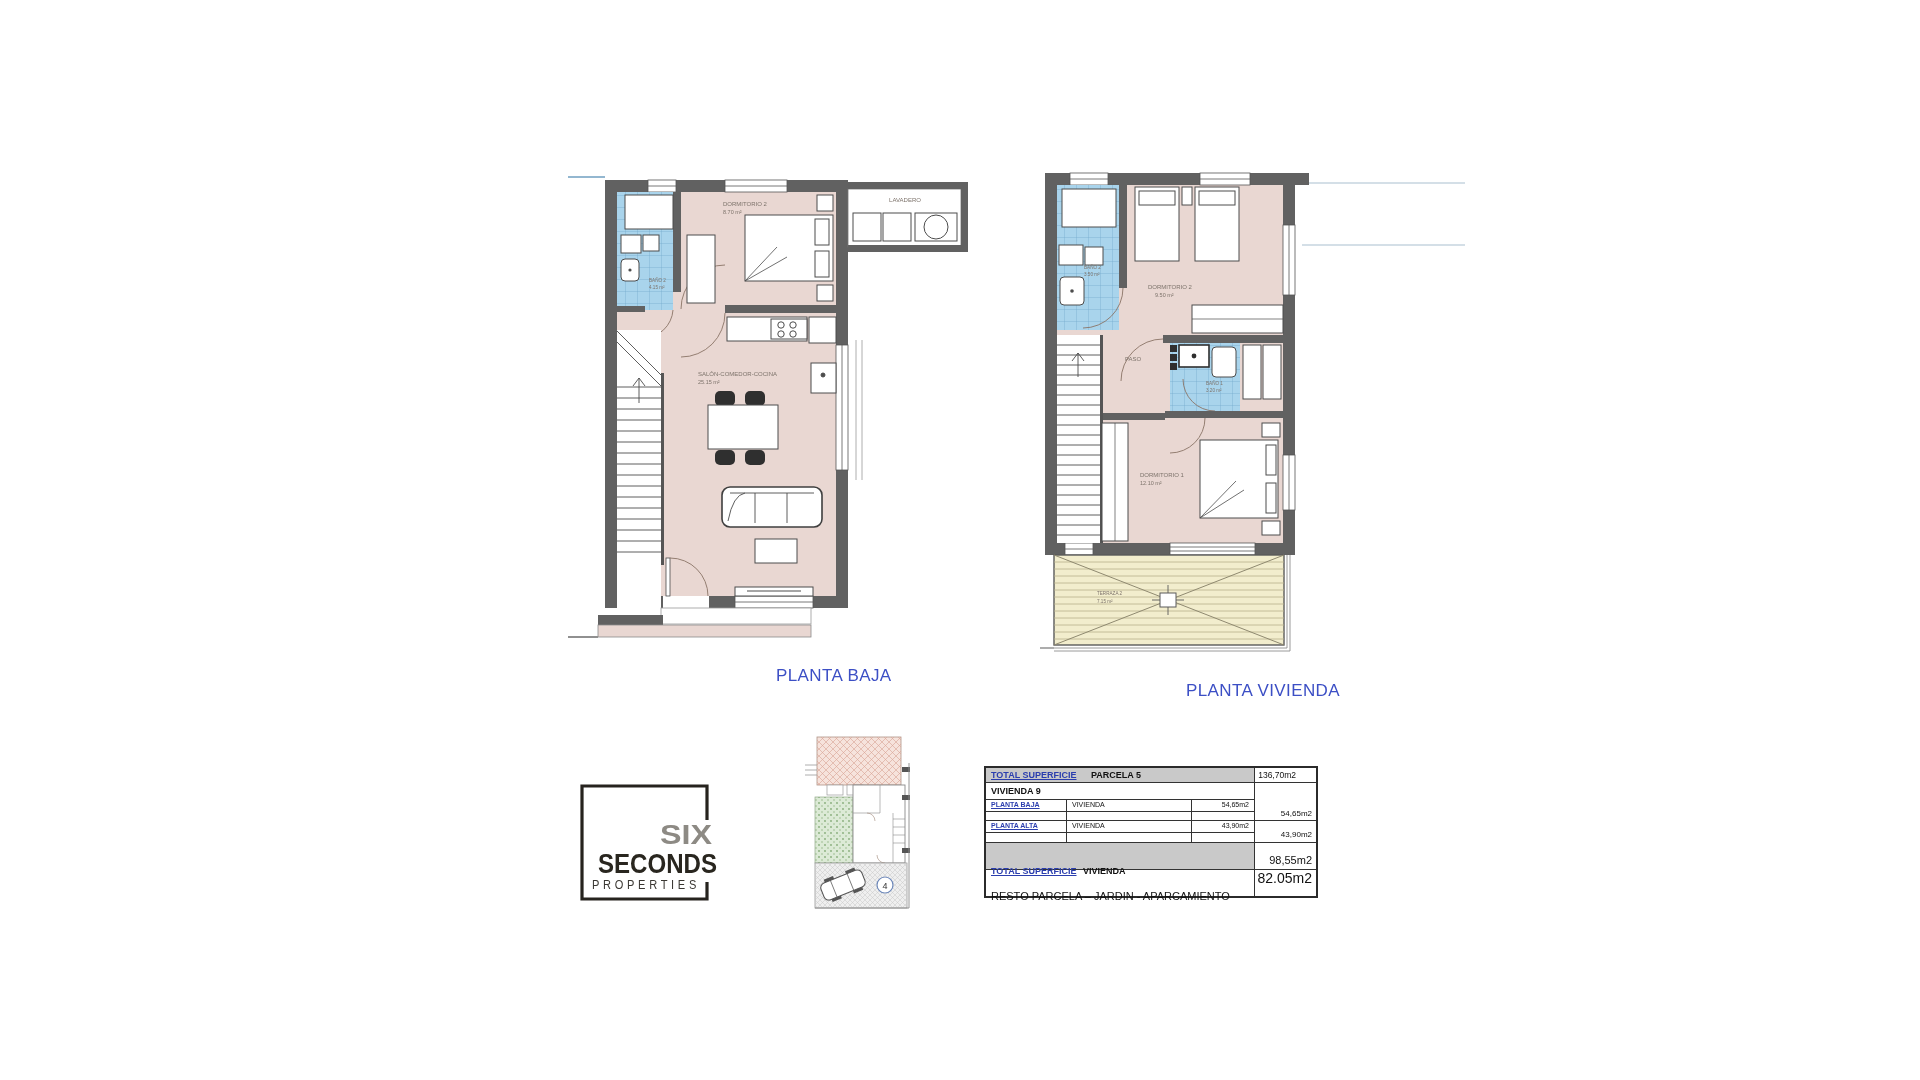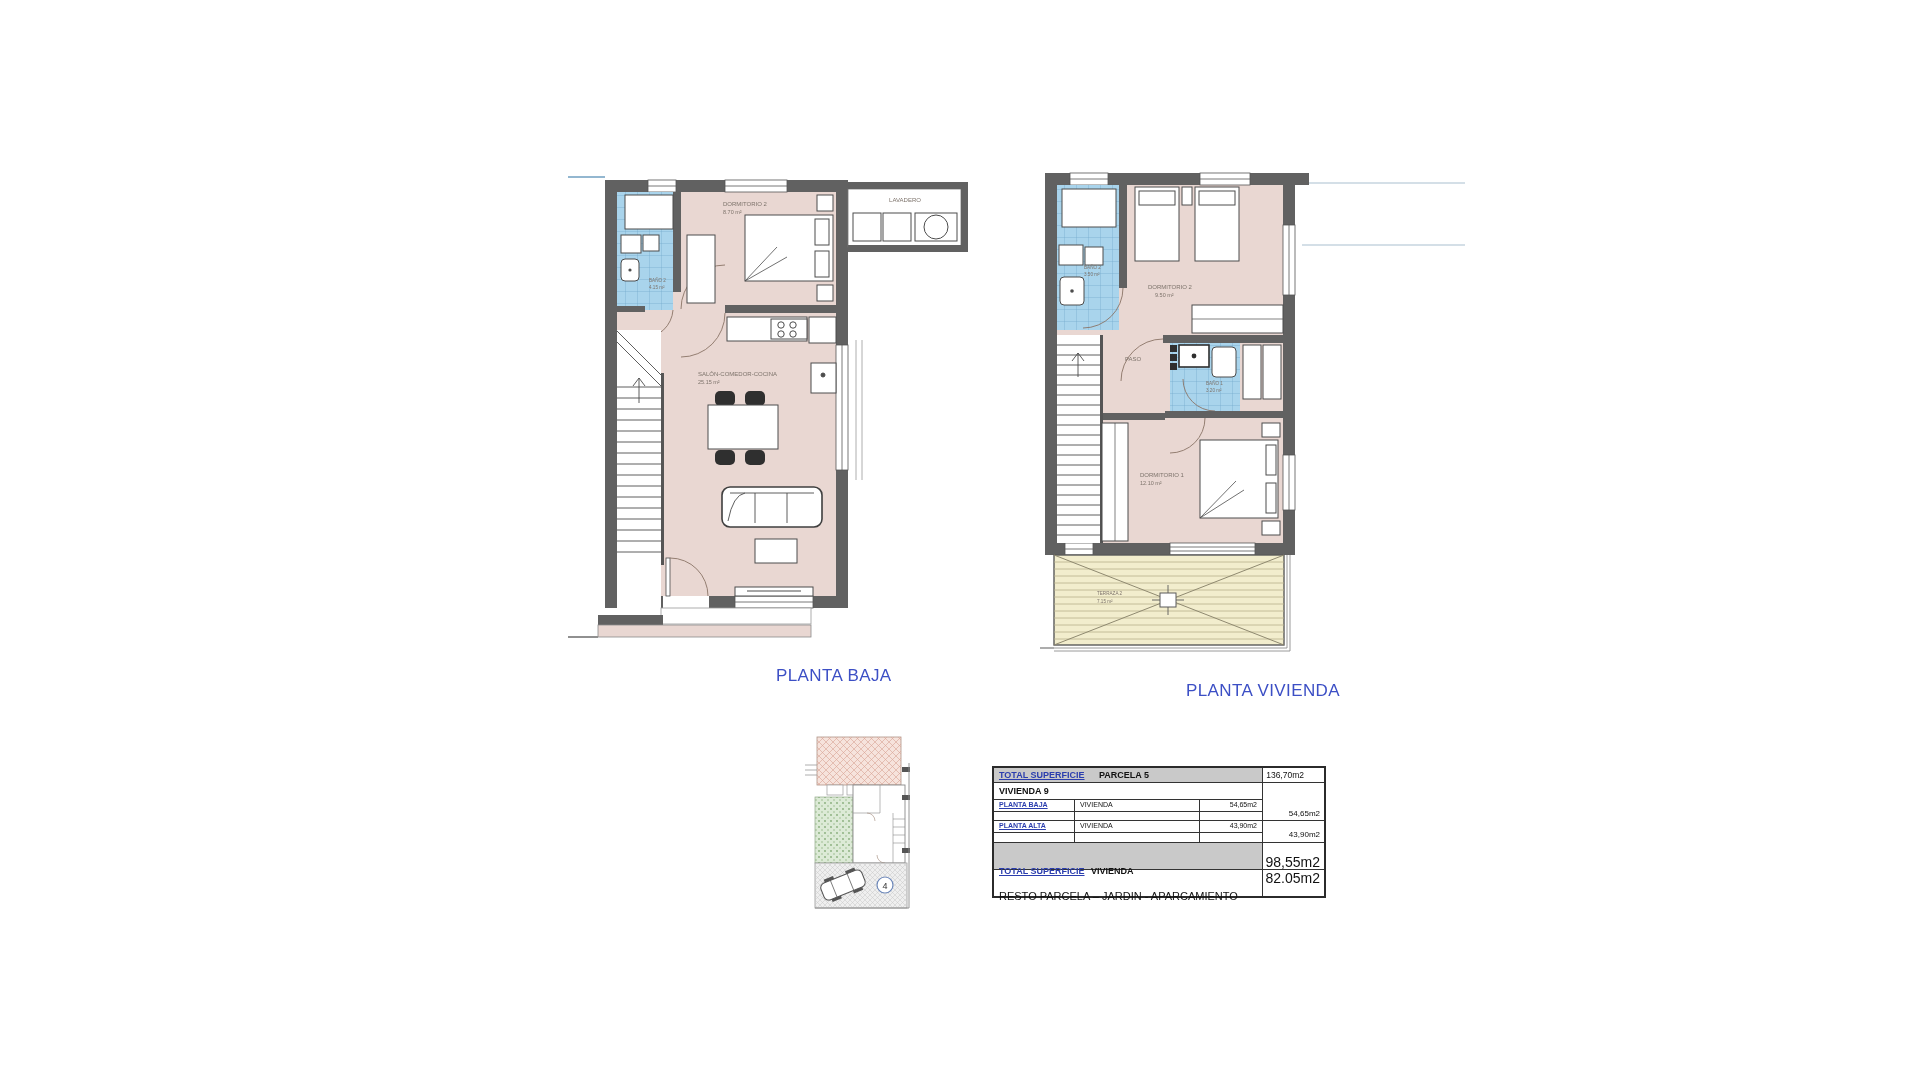--- a/index.html
+++ b/index.html
@@ -6,21 +6,21 @@
   #canvas{position:relative;width:1920px;height:1080px;background:#ffffff;overflow:hidden;
           font-family:"Liberation Sans",sans-serif;}
   .abs{position:absolute;}
   svg text{font-family:"Liberation Sans",sans-serif;}
   .room-name{font-size:6px;fill:#7d736b;}
   .room-area{font-size:5.5px;fill:#7d736b;}
   .tiny{font-size:4.6px;fill:#7d736b;}
   .plan-title{position:absolute;color:#3c4fc5;font-size:17px;letter-spacing:0.4px;}
   
   #areas-table{position:absolute;left:984px;top:766px;width:330px;height:128px;
-               border:2px solid #2b2b2b;background:#fff;font-size:9px;color:#111;margin-left:8px;}
+               border:2px solid #2b2b2b;background:#fff;font-size:9px;color:#111;}
   .tl{position:absolute;background:#333;}
   .gray{position:absolute;background:#c9c9c9;}
   .tcell{position:absolute;white-space:nowrap;}
   .blue-u{color:#2b3eae;font-weight:bold;text-decoration:underline;}
   .bold{font-weight:bold;}
   .rt{text-align:right;}
   
   #logo-block{position:absolute;left:576px;top:780px;width:150px;height:125px;}
 </style>
 </head>
@@ -291,20 +291,28 @@
         <line x1="0" y1="483" x2="14" y2="483" stroke="#8a8a8a" stroke-width="1.4"></line>
         <text x="57" y="430" class="tiny">TERRAZA 2</text>
         <text x="57" y="438" class="tiny">7.15 m²</text>
       </g>
     </g>
   </svg>
 
   <div class="plan-title" style="left:776px;top:666px">PLANTA BAJA</div>
   <div class="plan-title" style="left:1186px;top:681px">PLANTA VIVIENDA</div>
 
+  <div id="logo-block">
+    <svg width="150" height="125" viewBox="0 0 150 125">
+      <path d="M131 40 L131 6 L6 6 L6 119 L131 119 L131 102" fill="none" stroke="#26231e" stroke-width="3.2"></path>
+      <text x="136" y="64" text-anchor="end" font-size="28" font-weight="bold" fill="#8d8a84" textLength="52" lengthAdjust="spacingAndGlyphs">SIX</text>
+      <text x="22" y="93" font-size="28" font-weight="bold" fill="#29261f" textLength="119" lengthAdjust="spacingAndGlyphs">SECONDS</text>
+      <text x="16" y="109" font-size="12" fill="#3a3732" letter-spacing="4" textLength="108" lengthAdjust="spacingAndGlyphs">PROPERTIES</text>
+    </svg>
+  </div>
 
   <svg class="abs" style="left:805px;top:735px" width="130" height="175" viewBox="0 0 130 175">
     <defs>
       <pattern id="hatchred" width="7" height="7" patternUnits="userSpaceOnUse">
         <path d="M0 7L7 0 M0 0L7 7" stroke="#d8a294" stroke-width="0.6" fill="none"></path>
       </pattern>
       <pattern id="dotsgreen" width="6" height="6" patternUnits="userSpaceOnUse">
         <circle cx="2" cy="2" r="0.9" fill="#86ab79"></circle>
           <circle cx="5" cy="5" r="0.7" fill="#86ab79"></circle>
       </pattern>
@@ -378,19 +386,19 @@
 
     <div class="tcell blue-u" style="left:5px;top:54px;font-size:7px">PLANTA ALTA</div>
     <div class="tcell" style="left:86px;top:54px;font-size:7px">VIVIENDA</div>
     <div class="tcell rt" style="left:205px;top:54px;width:58px;font-size:7px">43,90m2</div>
     <div class="tcell rt" style="left:270px;top:62px;width:56px;font-size:8px">43,90m2</div>
 
     <div class="tcell" style="left:5px;top:98px">
       <span class="blue-u">TOTAL SUPERFICIE</span>
       <span class="bold" style="margin-left:4px">VIVIENDA</span>
     </div>
-    <div class="tcell rt" style="left:270px;top:86px;width:56px;font-size:14px">98,55m2</div>
+    <div class="tcell rt" style="left:270px;top:86px;width:56px;font-size:11px">98,55m2</div>
 
     <div class="tcell" style="left:5px;top:122px;font-size:11px">RESTO PARCELA – JARDIN - APARCAMIENTO</div>
     <div class="tcell rt" style="left:270px;top:102px;width:56px;font-size:14px">82.05m2</div>
   </div>
 
 </div>
 
 </body></html>

